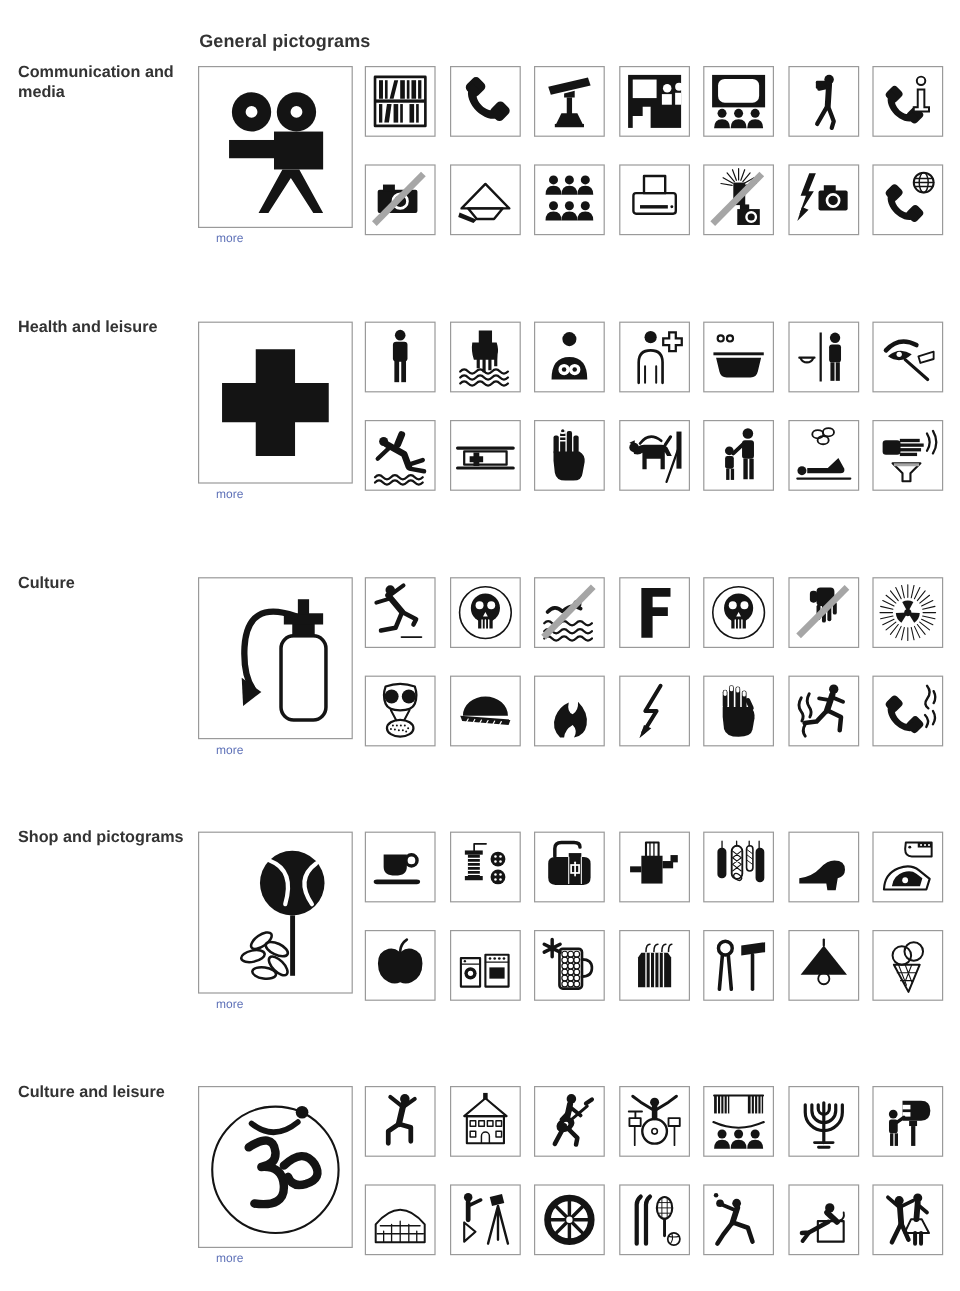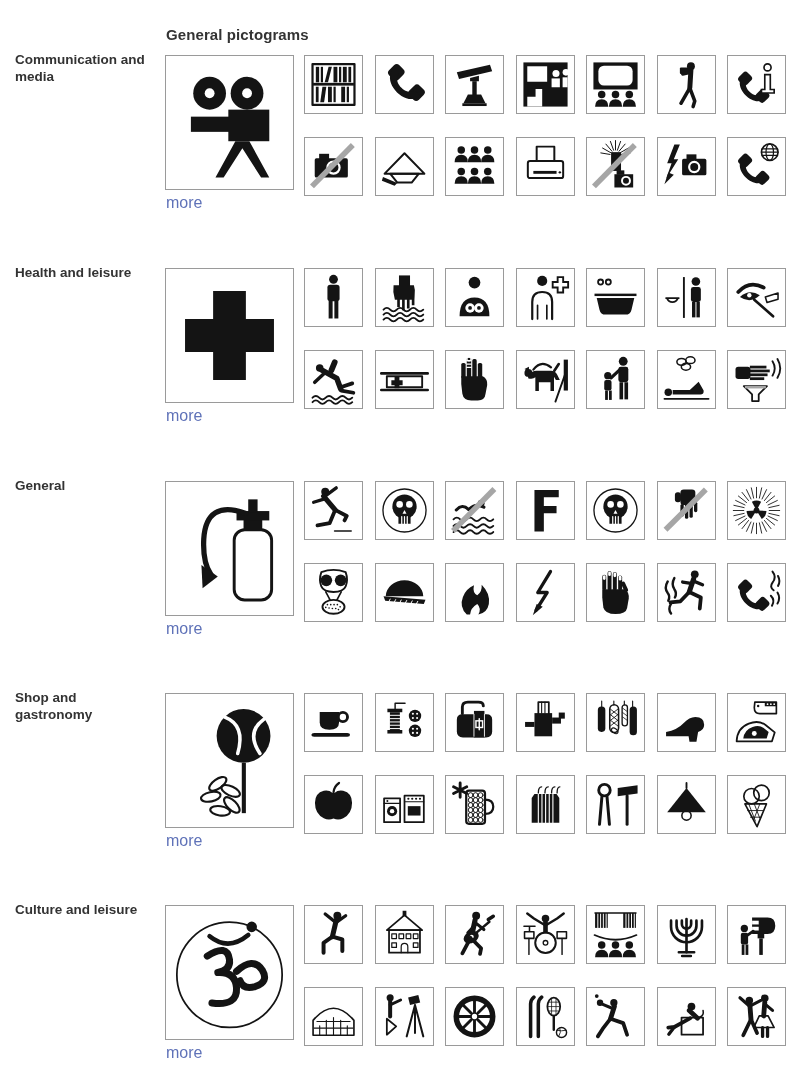--- a/index.html
+++ b/index.html
@@ -18,21 +18,21 @@
   .section{position:absolute;left:0;width:636px;height:172px;}
   .label{
     position:absolute;left:15px;top:-3px;width:142px;
     font-weight:bold;font-size:13.5px;line-height:1.25;color:var(--label);
   }
   .feature-box{
     position:absolute;left:165px;top:0;width:129px;height:135px;
     border:1px solid var(--border);box-sizing:border-box;background:#fff;padding:5px;cursor:pointer;
   }
   .more{
-    position:absolute;left:166px;top:139px;font-size:16px;color:var(--link);
+    position:absolute;left:180px;top:139px;font-size:10px;color:var(--link);
     text-decoration:none;cursor:pointer;
   }
   .grid{
     position:absolute;left:304px;top:0;display:grid;
     grid-template-columns:repeat(7,59px);grid-auto-rows:59px;
     column-gap:11.5px;row-gap:23px;
   }
   .box{
     width:59px;height:59px;border:1px solid var(--border);box-sizing:border-box;
     background:#fff;padding:2px;cursor:pointer;
@@ -370,21 +370,21 @@
             <rect class="f" x="18" y="18.5" width="16" height="2.5"></rect>
             <rect class="f" x="18" y="22" width="13" height="2.5"></rect>
             <path class="s" d="M38.5,7.5 q4,6.5 0,13 M43,5.5 q5,8.5 0,17" stroke-width="1.7"></path>
             <path class="s" d="M12.5,30 h21 l-7.5,7.5 v6 h-6 v-6 z" stroke-width="1.6"></path>
             <path class="s g" d="M13.5,31 h19" stroke-width="2.2"></path>
           </svg>
         </div>
       </div>
     </div>
     <div class="section" style="top: 481px;">
-      <div class="label">General</div>
+      <div class="label">Culture</div>
       <div class="feature-box pict">
         <svg viewBox="0 0 100 100">
           <rect class="s" x="54" y="34" width="32" height="60" rx="9" stroke-width="2.5"></rect>
           <rect class="f" x="62" y="25" width="16" height="10"></rect>
           <rect class="f" x="56" y="18" width="28" height="8"></rect>
           <rect class="f" x="66" y="8" width="8" height="11"></rect>
           <path class="s" d="M64,20 Q30,8 28,42 Q27,62 34,72" stroke-width="4.5"></path>
           <polygon class="f" points="26,64 40,74 27,84"></polygon>
         </svg>
       </div>
@@ -552,21 +552,21 @@
                 <rect class="f" x="31" y="15" width="12" height="13" rx="3.5"></rect>
                 <path class="f" d="M7,21 C7,38 41,38 41,21 L34,21 C34,30.5 14,30.5 14,21 Z"></path>
               </g>
             </g>
             <path class="s" d="M38.5,5 q4,5 0,10 q-3,4 1,7 M43.5,9 q2.5,5 0,9 M37,27 q4,4 1,9 M43,24 q3,5 0,10" stroke-width="1.8"></path>
           </svg>
         </div>
       </div>
     </div>
     <div class="section" style="top: 693px;">
-      <div class="label">Shop and gastronomy</div>
+      <div class="label">Shop and pictograms</div>
       <div class="feature-box pict">
         <svg viewBox="0 0 100 100">
           <circle class="f" cx="62" cy="29" r="23"></circle>
           <path class="sw" d="M46,13 q18,7 11,31" stroke-width="3"></path>
           <path class="sw" d="M79,15 q-15,11 -3,29" stroke-width="3"></path>
           <rect class="f" x="60.5" y="52" width="3.5" height="43"></rect>
           <ellipse class="s" cx="40" cy="70" rx="8.5" ry="4" transform="rotate(-35 40 70)" stroke-width="1.8"></ellipse>
           <ellipse class="s" cx="51" cy="76" rx="8.5" ry="4" transform="rotate(25 51 76)" stroke-width="1.8"></ellipse>
           <ellipse class="s" cx="34" cy="81" rx="8.5" ry="4" transform="rotate(-12 34 81)" stroke-width="1.8"></ellipse>
           <ellipse class="s" cx="52" cy="88" rx="8.5" ry="4" transform="rotate(45 52 88)" stroke-width="1.8"></ellipse>

